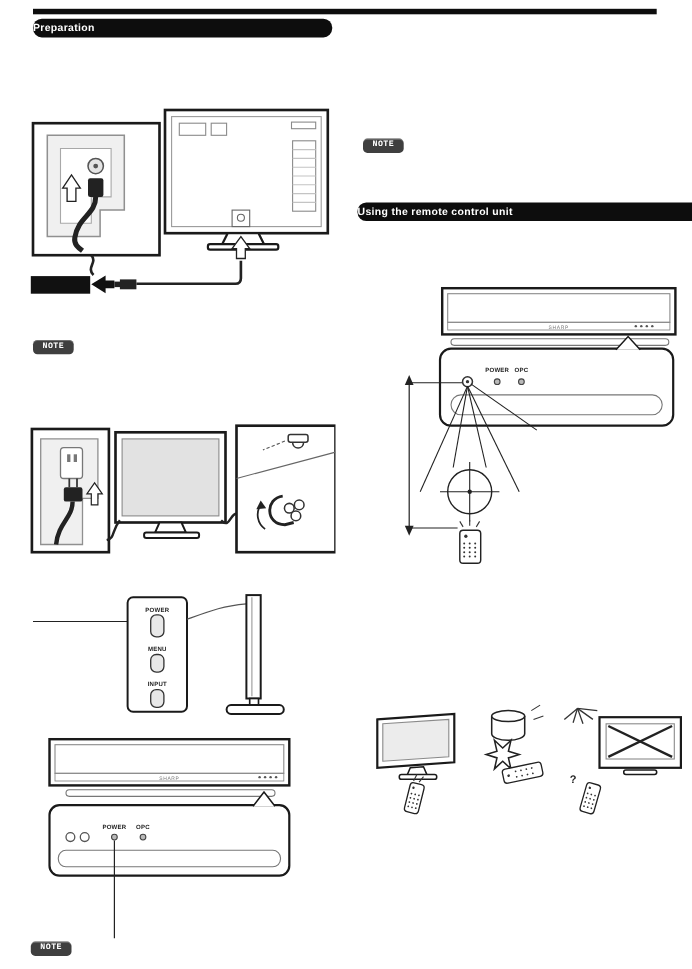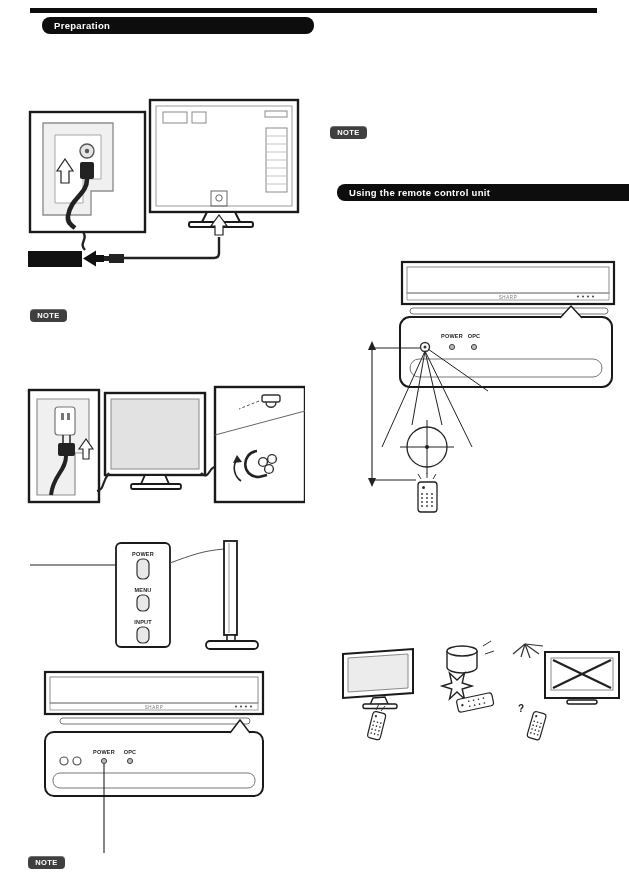--- a/index.html
+++ b/index.html
@@ -4,27 +4,28 @@
 <style>
   * { margin:0; padding:0; box-sizing:border-box; }
   html,body { background:#ffffff; }
   body { font-family:"Liberation Sans", sans-serif; }
   .page { position:relative; width:629px; height:881px; background:#fff; overflow:hidden; }
   .abs { position:absolute; }
   .rule-top { background:#0d0d0d; }
   .section-header {
     height:17px; background:#0d0d0d; border-radius:8px;
     color:#fff; font-size:9.5px; font-weight:bold;
-    line-height:17px; padding-left:12px; letter-spacing:0.3px;margin-left:12px;
+    line-height:17px; letter-spacing:0.3px;
   }
   .note-badge {
     width:37px; height:13px; background:#3f3f3f; border-radius:4px;
     color:#fff; font-size:7.5px; font-weight:bold; text-align:center;
     line-height:13px; letter-spacing:0.4px;
     box-shadow: inset 0 1px 0 rgba(255,255,255,.25);
+    font-family: Liberation Mono, monospace;
   }
   svg text { font-family:"Liberation Sans", sans-serif; fill:#222; }
   .t5 { font-size:5.5px; font-weight:bold; letter-spacing:0.2px; }
   .t4 { font-size:4.5px; }
   .brand { fill:#777; letter-spacing:0.6px; }
   .qmark { font-size:10px; font-weight:bold; fill:#222; }
 </style>
 </head>
 <body>
 

